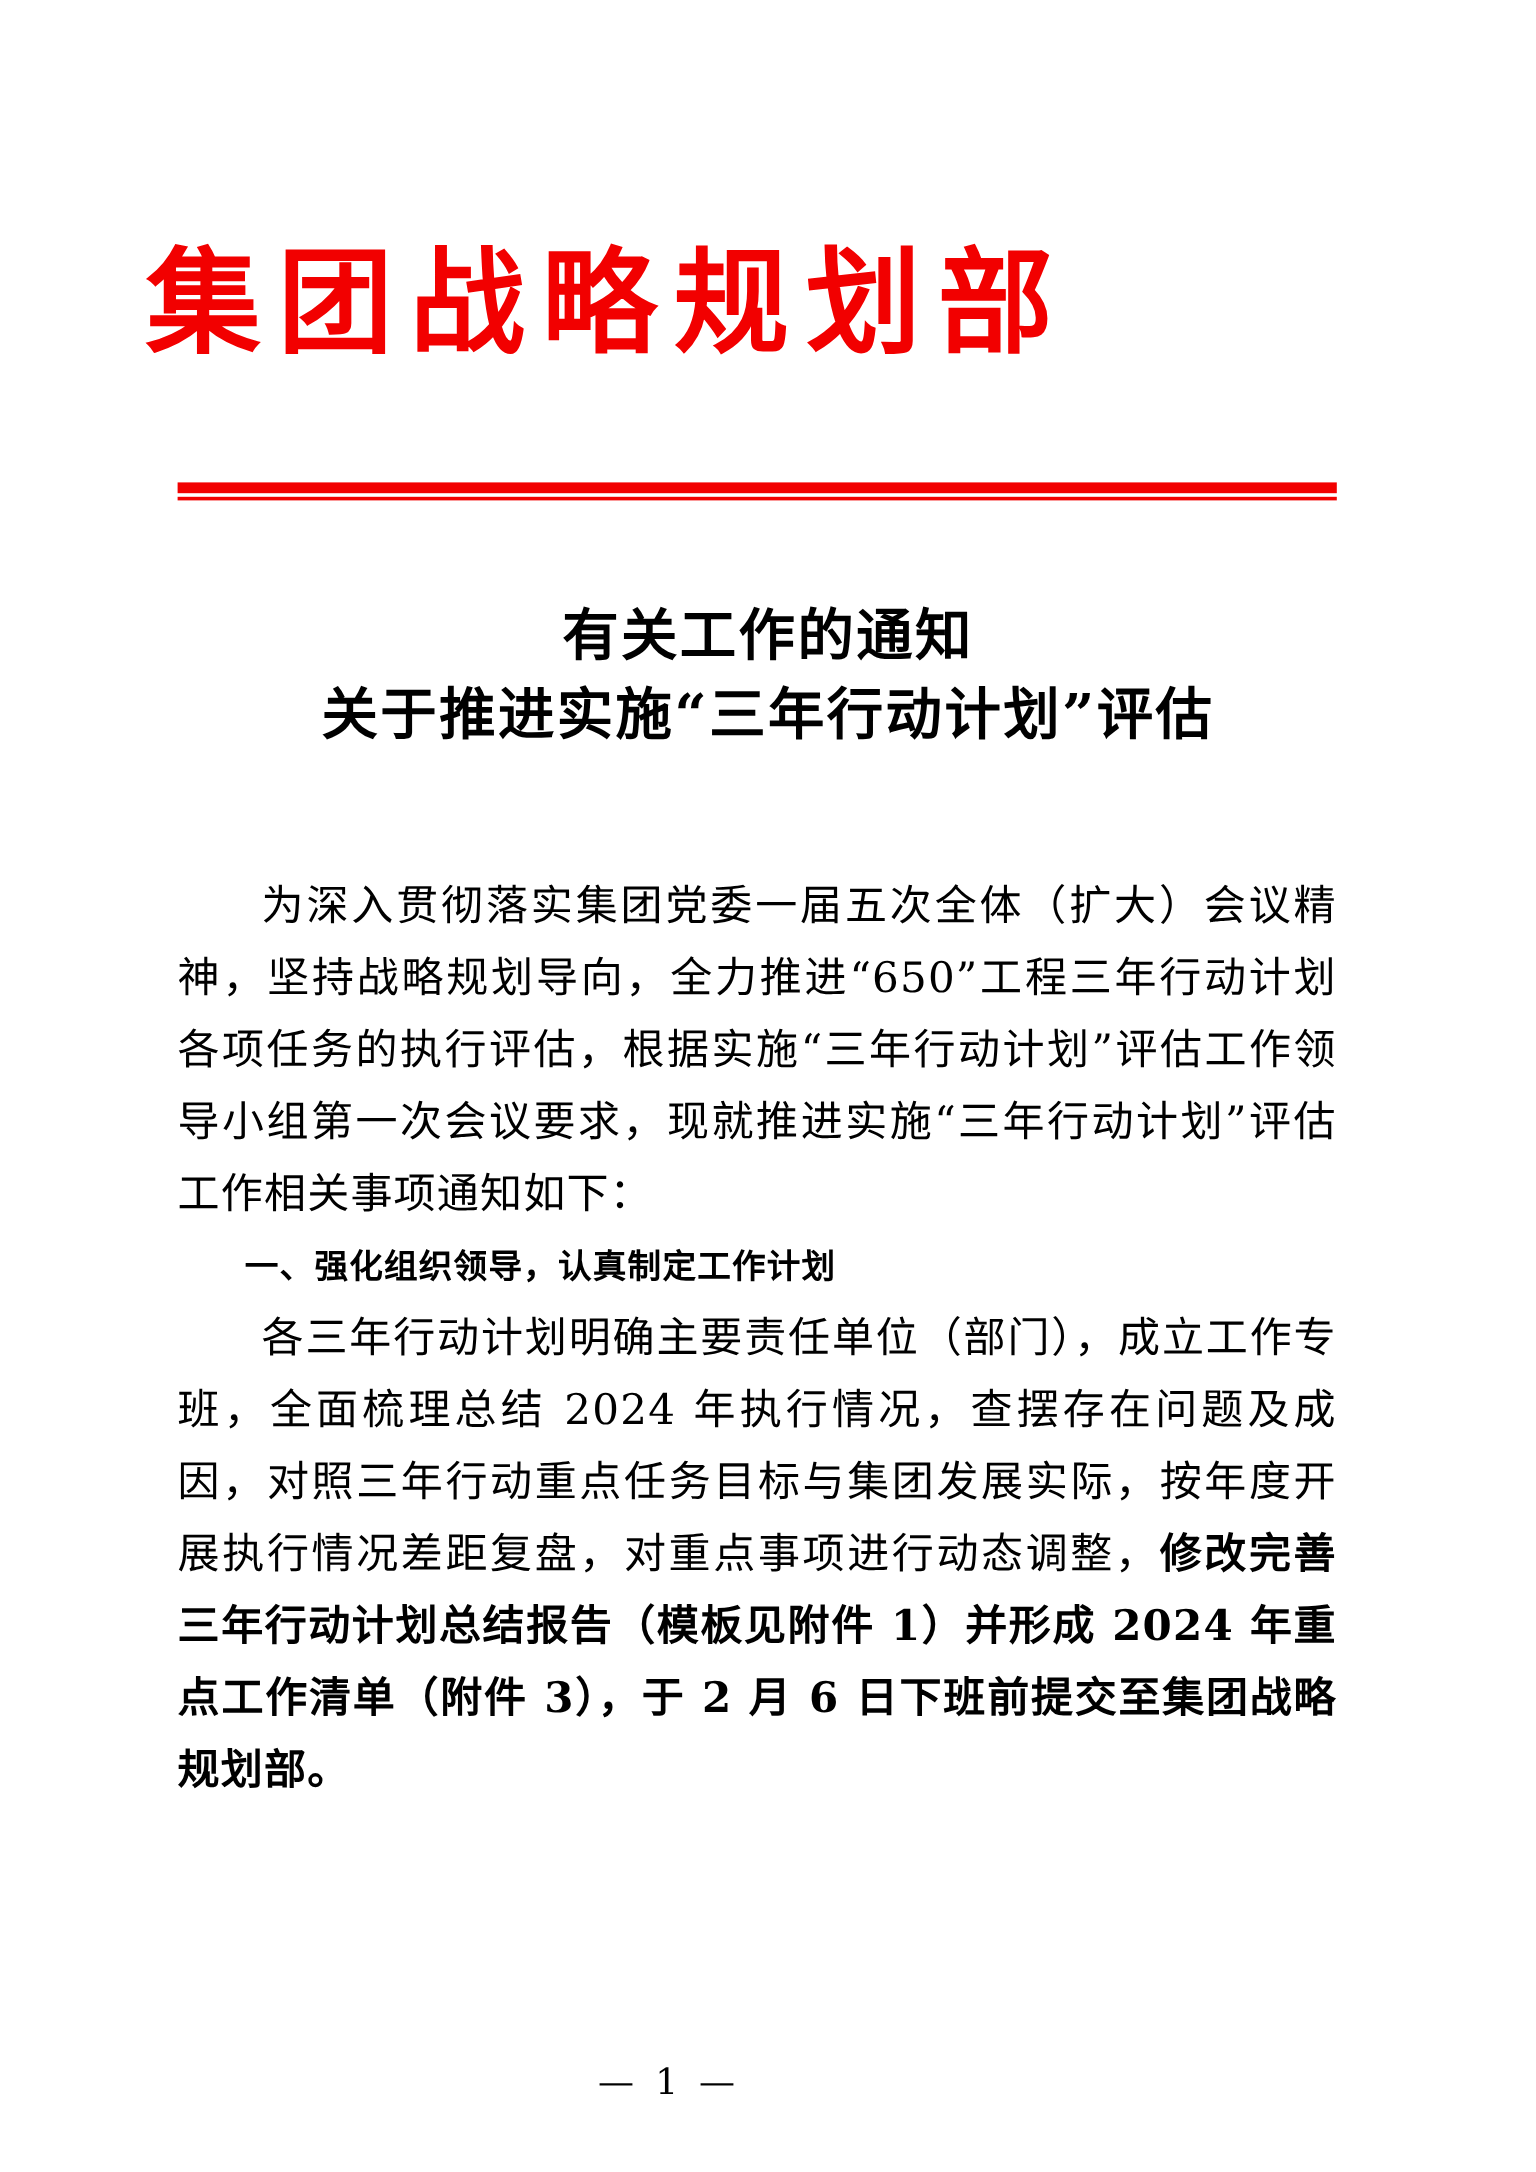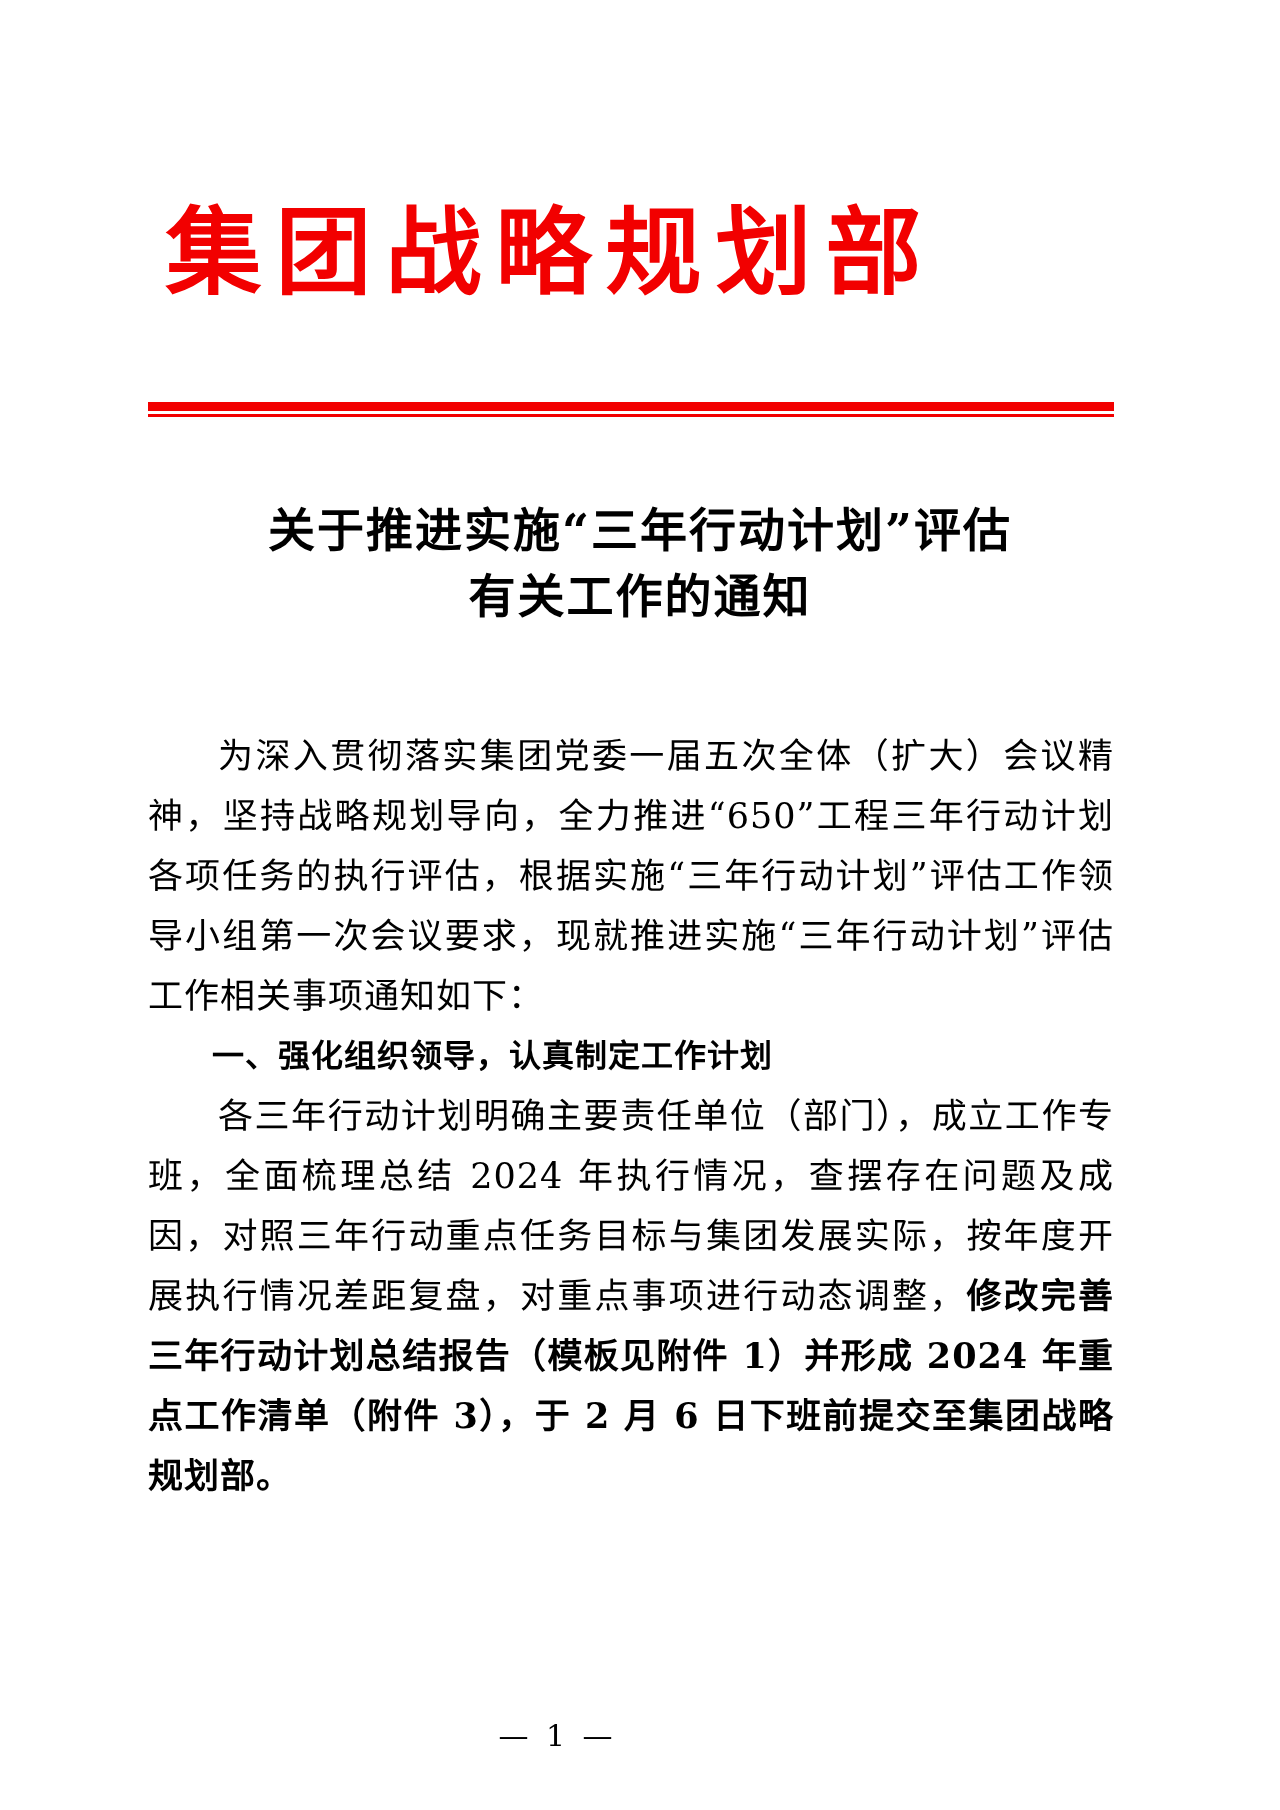--- a/index.html
+++ b/index.html
@@ -25,21 +25,20 @@
     width: 1129px;
     box-sizing: border-box;
     padding-right: 116px;
     text-align: center;
     color: var(--accent_red, #f20000);
     font-size: 96px;
     line-height: 110px;
     font-weight: bold;
     letter-spacing: 14px;
     white-space: nowrap;
-    margin-left: 44px;
   }
   
   .red-rule {
     position: absolute;
     top: 402px;
     left: 148px;
     width: 966px;
   }
   .rule-thick {
     height: 9px;
@@ -81,21 +80,21 @@
   .salutation {
     text-indent: 0;
   }
   .para {
     text-indent: 2em;
   }
   .section-heading {
     text-indent: 2em;
     font-family: "DejaVu Sans", "Liberation Sans", sans-serif;
     font-weight: bold;
-    font-size: 32px;
+    font-size: 28px;
   }
   .bold-run {
     font-weight: bold;
   }
   
   .page-number {
     position: absolute;
     top: 1718px;
     left: 0;
     width: 1280px;
@@ -112,22 +111,22 @@
 <div class="page">
 
   <div class="dept-header">集团战略规划部</div>
 
   <div class="red-rule">
     <div class="rule-thick"></div>
     <div class="rule-thin"></div>
   </div>
 
   <div class="doc-title">
+    <div>有关工作的通知</div>
     <div>关于推进实施“三年行动计划”评估</div>
-    <div>有关工作的通知</div>
   </div>
 
   <div class="doc-body">
     <p class="para">为深入贯彻落实集团党委一届五次全体（扩大）会议精神，坚持战略规划导向，全力推进“650”工程三年行动计划各项任务的执行评估，根据实施“三年行动计划”评估工作领导小组第一次会议要求，现就推进实施“三年行动计划”评估工作相关事项通知如下：</p>
     <p class="section-heading">一、强化组织领导，认真制定工作计划</p>
     <p class="para"><span>各三年行动计划明确主要责任单位（部门），成立工作专班，全面梳理总结 2024 年执行情况，查摆存在问题及成因，对照三年行动重点任务目标与集团发展实际，按年度开展执行情况差距复盘，对重点事项进行动态调整，</span><span class="bold-run">修改完善三年行动计划总结报告（模板见附件 1）并形成 2024 年重点工作清单（附件 3），于 2 月 6 日下班前提交至集团战略规划部。</span></p>
   </div>
 
   <div class="page-number">— 1 —</div>
 

